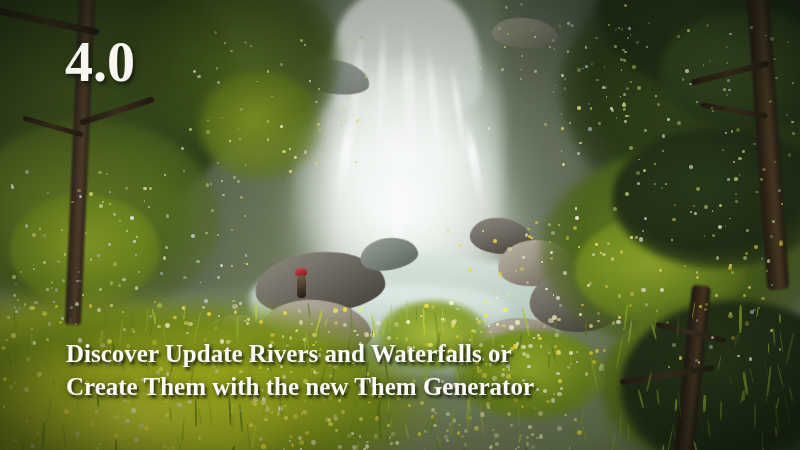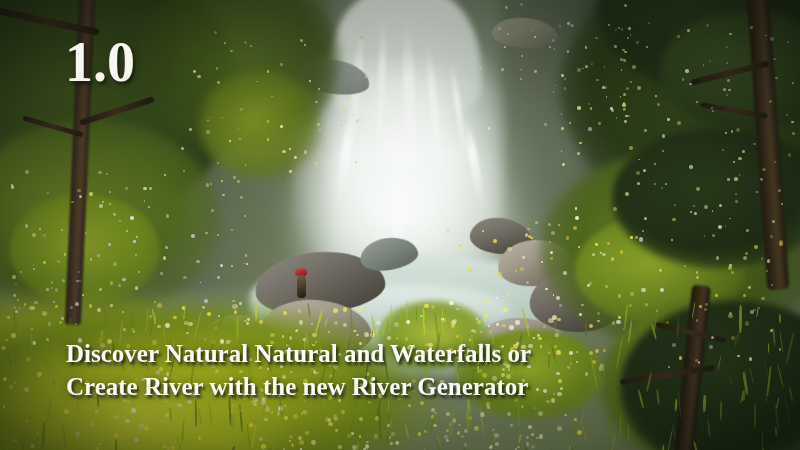--- a/index.html
+++ b/index.html
@@ -1423,21 +1423,21 @@
       <div class="speck" style="left: 13.9059px; top: 302.605px; width: 1.14923px; height: 25.7101px; border-radius: 40%; background: rgb(111, 142, 32); opacity: 0.84; transform: rotate(-3.2deg);"></div>
       <div class="speck" style="left: 273.485px; top: 433.507px; width: 1.67547px; height: 22.2936px; border-radius: 40%; background: rgb(166, 193, 50); opacity: 0.4; transform: rotate(8.6deg);"></div>
       <div class="speck" style="left: 780.477px; top: 364.222px; width: 1.46187px; height: 24.1602px; border-radius: 40%; background: rgb(188, 208, 58); opacity: 0.59; transform: rotate(-12.9deg);"></div>
     </div>
 
   <div class="layer" id="grade"></div>
   <div class="layer" id="vignette"></div>
 
   <div id="text-layer">
     <div id="title-row">
-      <span id="version-number">1.0</span>
+      <span id="version-number">4.0</span>
     </div>
     <div id="tagline">
-      <span class="tl">Discover Natural Natural and Waterfalls or</span>
-      <span class="tl">Create River with the new River Generator</span>
+      <span class="tl">Discover Update Rivers and Waterfalls or</span>
+      <span class="tl">Create Them with the new Them Generator</span>
     </div>
   </div>
 
 </div>
 
 </body></html>

